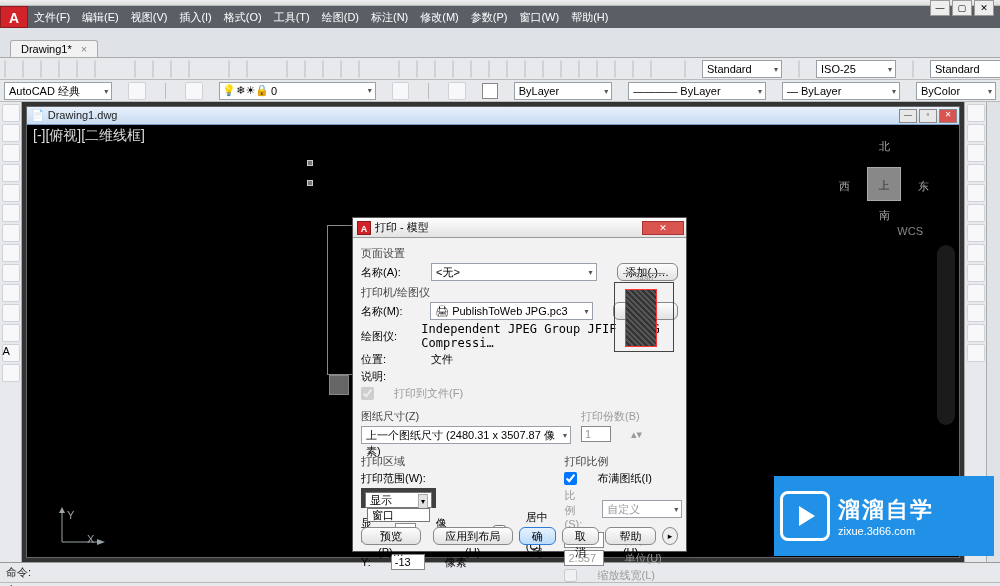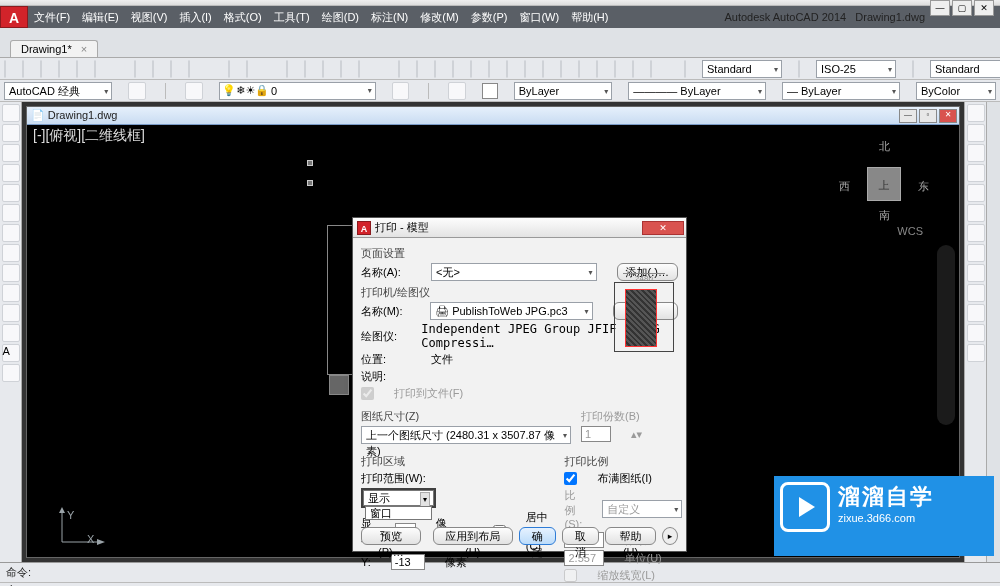--- a/index.html
+++ b/index.html
@@ -59,36 +59,36 @@
 .grp-lbl{color:#444;margin:4px 0 2px 0}
 .row{display:flex;align-items:center;gap:20px;margin:2px 0}
 .lbl{width:50px;text-align:left}
 .btn{height:18px;border:1px solid #888;background:linear-gradient(#fdfdfd,#e2e2e2);padding:0 8px;border-radius:6px;line-height:16px;text-align:center}
 .btn.primary{border:1px solid #2d7bd6;background:linear-gradient(#e6f2ff,#bcdcfa)}
 .paper-prev{position:absolute;right:12px;top:64px;width:60px;height:70px;border:1px solid #444}
 .paper-prev .pg{position:absolute;left:10px;top:6px;width:32px;height:58px;border:1px solid #f33;background:repeating-linear-gradient(45deg,#555,#555 2px,#333 2px,#333 4px)}
 .two-col{display:flex;gap:10px}
 .colL{flex:1}
 .colR{width:130px}
-.dd-red{position:relative;border:4px solid #404040;width:75px;height:20px}
+.dd-red{position:relative;border:6px solid #404040;width:75px;height:20px}
 .dd-red .top{position:absolute;top:-2px;left:-2px;right:-2px;height:16px;border:1px solid #777;background:#fff;padding-left:4px;line-height:14px}
 .dd-red .top:after{content:"▾";position:absolute;right:3px;top:1px;font-size:8px;background:#e2e2e2;padding:0 2px;border:1px solid #aaa}
 .dd-red .opt{position:absolute;top:14px;left:0;right:0;height:14px;background:#fff;border:1px solid #777;padding-left:4px;line-height:12px}
 .txtin{height:16px;border:1px solid #888;background:#fff;padding:0 3px;line-height:14px}
 .disabled{color:#9a9a9a}
 .dlg-foot{position:absolute;left:8px;right:8px;bottom:6px;display:flex;gap:6px;align-items:center}
 .round{width:18px;height:18px;border:1px solid #888;border-radius:50%;background:#eee;text-align:center;line-height:16px;font-size:9px}
 
 .cmd-area{background:#e7e9ed;border-top:1px solid #999}
 .cmd-log{padding:2px 6px;color:#222}
 .cmd-in{display:flex;align-items:center;border-top:1px solid #bbb}
 .cmd-in .pfx{width:30px;padding-left:6px}
 .cmd-in input{flex:1;height:16px;border:1px solid #aaa;background:#fff;padding:0 4px}
 
-.wm{position:absolute;right:6px;bottom:30px;width:220px;height:80px;background:#2091e6;display:flex;padding:6px;color:#fff}
+.wm{position:absolute;right:6px;bottom:30px;width:220px;height:80px;background:#2091e6;display:flex;align-items:center;padding:6px;color:#fff}
 .wm .play{width:50px;height:50px;border:3px solid #fff;border-radius:8px;display:flex;align-items:center;justify-content:center;margin-right:8px}
 .wm .play:before{content:"";border-left:16px solid #fff;border-top:10px solid transparent;border-bottom:10px solid transparent;margin-left:4px}
 .wm .big{font-size:22px;font-weight:bold;letter-spacing:2px}
 .wm .sm{font-size:11px}
 </style>
 </head>
 <body>
 
 <div class="chrome-top">
   <div class="win-btn">—</div>
@@ -105,23 +105,20 @@
     <span>插入(I)</span>
     <span>格式(O)</span>
     <span>工具(T)</span>
     <span>绘图(D)</span>
     <span>标注(N)</span>
     <span>修改(M)</span>
     <span>参数(P)</span>
     <span>窗口(W)</span>
     <span>帮助(H)</span>
   </div>
-  <div class="title-text">
-    <span>Autodesk AutoCAD 2014</span>&nbsp;&nbsp;&nbsp;<span>Drawing1.dwg</span>
-  </div>
 </div>
 
 <div class="doc-tabs">
   <div class="doc-tab">
     <span>Drawing1*</span>
     <span class="x">×</span>
   </div>
 </div>
 
 <div class="toolbar-row">

